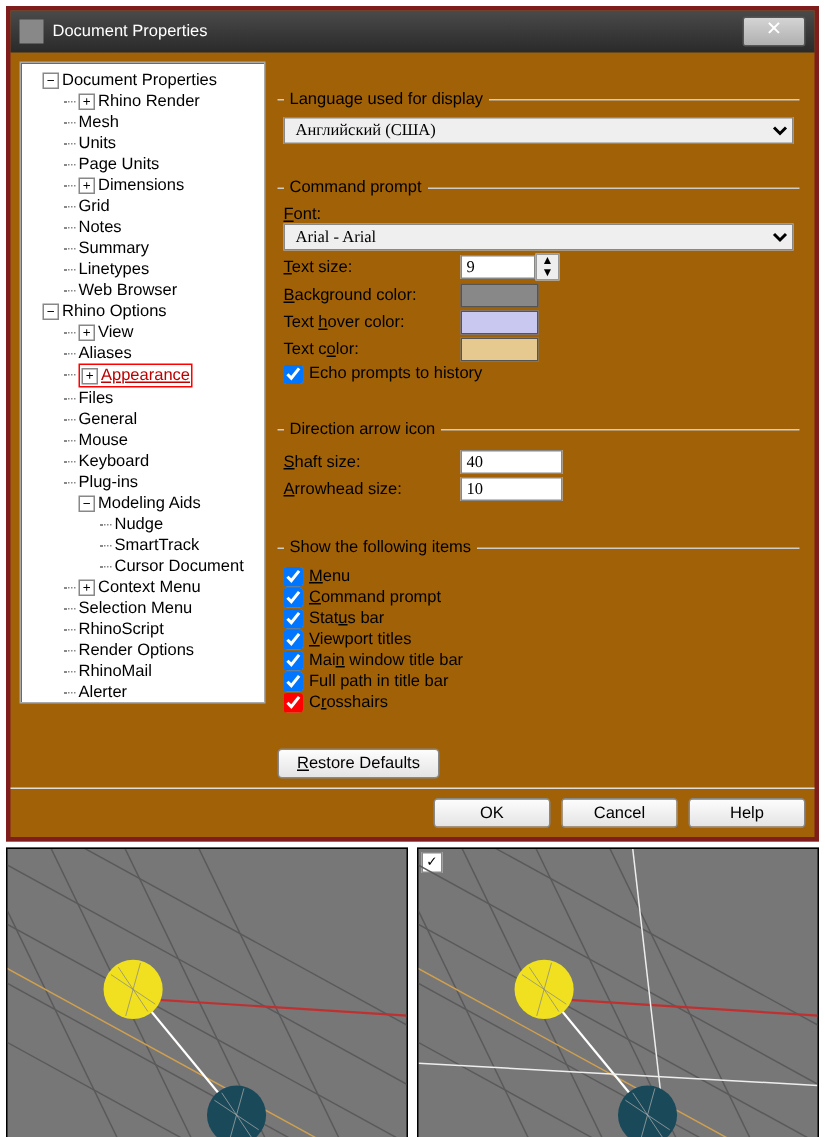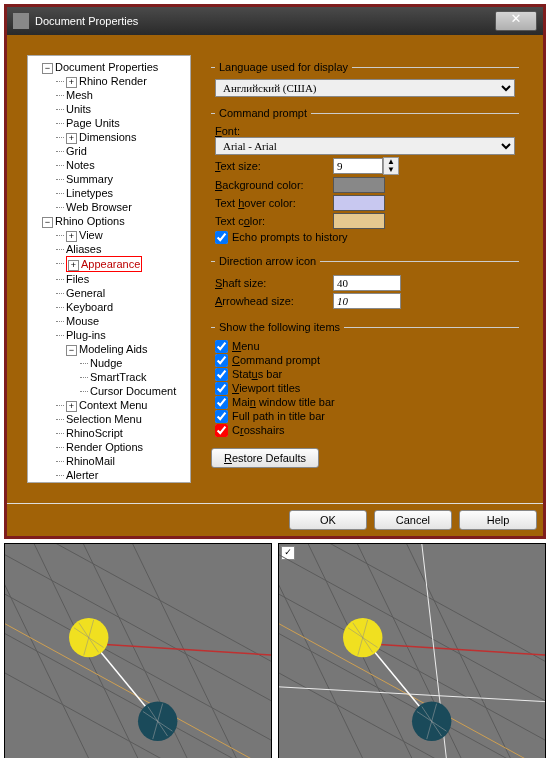--- a/index.html
+++ b/index.html
@@ -1,32 +1,32 @@
 <!DOCTYPE html>
 <html><head>
 <meta charset="utf-8">
 <style>
 body{margin:0;font:11px "Segoe UI",Tahoma,sans-serif;background:#fff;width:550px}
 .window{border:3px solid #7f1d1d;background:#a16207;margin:4px}
 .titlebar{background:linear-gradient(#4a4a4a,#2a2a2a);color:#fff;padding:4px 6px;display:flex;align-items:center;gap:6px}
 .titlebar .icon{width:16px;height:16px;background:#888;display:inline-block}
 .closebtn{margin-left:auto;background:linear-gradient(#d4d4d4,#b0b0b0);border:1px solid #555;border-radius:2px;width:40px;height:18px;text-align:center;line-height:14px;font-size:13px}
-.content{display:flex;padding:20px;gap:16px}
+.content{display:flex;padding:6px;gap:4px}
 .tree{border:1px solid #aaa;background:#fff;width:158px;height:418px;overflow:auto;padding:4px 2px;font-size:11px}
 .tree ul{list-style:none;margin:0;padding:0 0 0 14px}
 .tree>ul{padding-left:2px}
 .tree li{white-space:nowrap;line-height:14px;position:relative}
 .tree li::before{content:"";position:absolute;left:0;top:7px;width:8px;border-top:1px dotted #888}
 .tree li{padding-left:10px}
 .branch::before{display:none}
 .box{display:inline-block;width:9px;height:9px;border:1px solid #888;text-align:center;line-height:8px;font-size:9px;margin-right:2px;background:#fff}
-.sel{color:#b00;}
+.sel{color:#b00;text-decoration:underline}
 .selbox{border:1px solid red;display:inline-block;padding:0 1px}
 .right{flex:1;padding:0 4px}
-fieldset{border:1px solid #ccc;border-left:none;border-right:none;border-bottom:none;margin:6px 0;padding:6px 4px 4px}
+fieldset{border:1px solid #ccc;border-left:none;border-right:none;border-bottom:none;margin:19px 0;padding:6px 4px 4px}
 legend{padding:0 4px;color:#000}
 .row{display:flex;align-items:center;margin:2px 0;gap:8px}
 .lbl{width:110px}
 select,input[type=text]{border:1px solid #888;padding:1px 3px;font:11px "Segoe UI";width:100%}
 .swatch{border:1px solid #555;width:50px;height:14px;display:inline-block}
 .spin{display:flex;align-items:center}
 .spin input{width:42px}
 .spinbtn{width:14px;height:16px;border:1px solid #999;background:#eee;font-size:8px;line-height:7px;display:flex;flex-direction:column}
 .spinbtn div{flex:1;text-align:center}
 .chk{display:flex;align-items:flex-start;gap:4px;margin:1px 0}
@@ -69,22 +69,22 @@
         </li>
         <li class="branch"><span class="box">−</span><span>Rhino Options</span>
           <ul>
             <li><span class="box">+</span><span>View</span></li>
             <li><span>Aliases</span></li>
             <li><span class="selbox"><span class="box">+</span><span class="sel">Appearance</span></span></li>
           </ul>
           <ul id="tree3">
               <li><span>Files</span></li>
               <li><span>General</span></li>
+              <li><span>Mouse</span></li>
               <li><span>Keyboard</span></li>
-              <li><span>Mouse</span></li>
               <li><span>Plug-ins</span></li>
             </ul>
           <ul>
             <li class="branch"><span class="box">−</span><span>Modeling Aids</span>
               <ul id="tree4">
                   <li><span>Nudge</span></li>
                   <li><span>SmartTrack</span></li>
                   <li><span>Cursor Document</span></li>
                 </ul>
             </li>
@@ -137,21 +137,21 @@
           </div>
       </fieldset>
       <fieldset>
         <legend>Direction arrow icon</legend>
         <div class="row">
             <span class="lbl"><span class="underl">S</span>haft size:</span>
             <input type="text" style="width: 60px; font-family: Liberation Serif, serif;" value="40">
           </div>
         <div class="row">
             <span class="lbl"><span class="underl">A</span>rrowhead size:</span>
-            <input type="text" style="width: 60px; font-style: italic;" value="10">
+            <input type="text" style="width: 60px;" value="10">
           </div>
       </fieldset>
       <fieldset>
         <legend>Show the following items</legend>
         <div class="chk">
             <input type="checkbox" checked="" style="">
             <span><span class="underl">M</span>enu</span>
           </div>
         <div class="chk">
             <input type="checkbox" checked="" style="">

